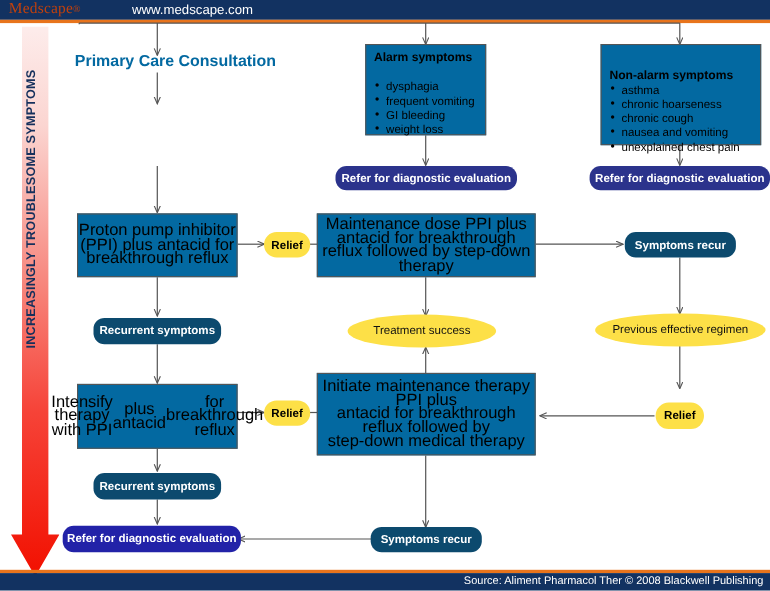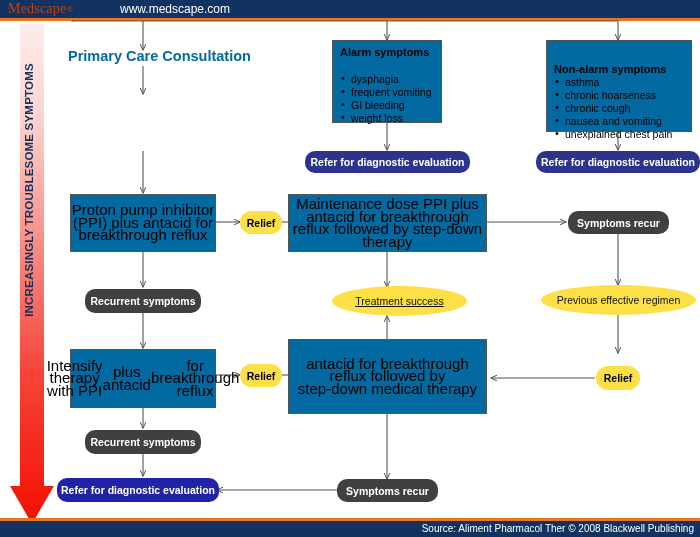--- a/index.html
+++ b/index.html
@@ -40,21 +40,21 @@
   .ctr{text-align:center;}
 
   .title{position:absolute;font-weight:bold;font-size:14.5px;color:#0369a1;}
 
   
   .pill{position:absolute;display:flex;align-items:center;justify-content:center;
         color:#fff;font-weight:bold;font-size:10.5px;box-sizing:border-box;
         border-radius:9px;text-align:center;}
   .pill.navy{background:#2b338c;border-radius:10px;}
   .pill.blue{background:#2222a8;border-radius:10px;}
-  .pill.red{background:#404040;border-radius:10px;}
+  .pill.red{background:#0c4a6e;border-radius:10px;}
   .ell{position:absolute;display:flex;align-items:center;justify-content:center;
        background:#fde047;border-radius:50%;color:#111;font-size:10.5px;text-align:center;}
   .ell.sm{font-weight:bold;color:#000;border-radius:12px;}
 </style>
 </head>
 <body>
 
 <div id="stage">
 
   <div class="hdr"></div>
@@ -165,35 +165,36 @@
        display:flex;align-items:center;justify-content:center;flex-direction:column;">
     <div class="t">Maintenance dose PPI plus</div>
     <div class="t">antacid for breakthrough</div>
     <div class="t">reflux followed by step-down therapy</div>
   </div>
 
   <div class="pill red" style="left:568px;top:211px;width:101px;height:23px;">Symptoms recur</div>
 
   <div class="pill red" style="left:85px;top:289px;width:116px;height:24px;">Recurrent symptoms</div>
 
-  <div class="ell" style="left:332px;top:286px;width:135px;height:30px;text-decoration:underline;">Treatment success</div>
+  <div class="ell" style="left:316px;top:286px;width:135px;height:30px;">Treatment success</div>
 
   <div class="ell" style="left:541px;top:285px;width:155px;height:30px;">Previous effective regimen</div>
 
   <div class="bx ctr" style="left:70px;top:349px;width:146px;height:59px;
        display:flex;align-items:center;justify-content:center;">
     <div class="t">Intensify therapy with PPI</div>
     <div class="t">plus antacid</div>
     <div class="t">for breakthrough reflux</div>
   </div>
 
   <div class="ell sm" style="left:240px;top:364px;width:42px;height:23px;">Relief</div>
 
   <div class="bx ctr" style="left:288px;top:339px;width:199px;height:75px;
        display:flex;align-items:center;justify-content:center;flex-direction:column;">
+    <div class="t">Initiate maintenance therapy PPI plus</div>
     <div class="t">antacid for breakthrough</div>
     <div class="t">reflux followed by</div>
     <div class="t">step-down medical therapy</div>
   </div>
 
   <div class="ell sm" style="left:596px;top:366px;width:44px;height:24px;">Relief</div>
 
   <div class="pill red" style="left:85px;top:430px;width:116px;height:24px;">Recurrent symptoms</div>
 
   <div class="pill blue" style="left:57px;top:478px;width:162px;height:24px;">Refer for diagnostic evaluation</div>

